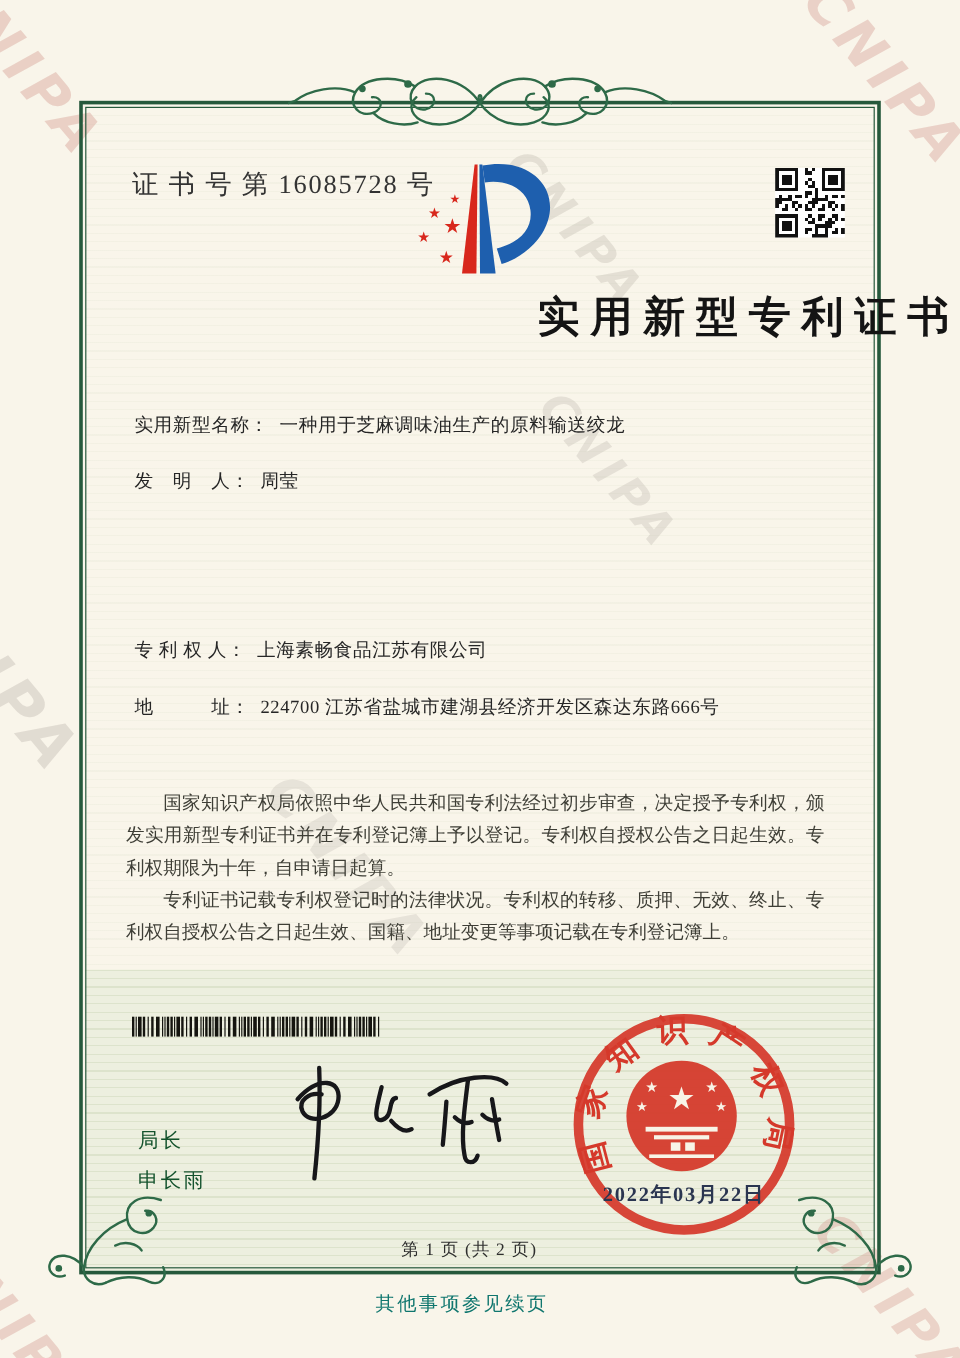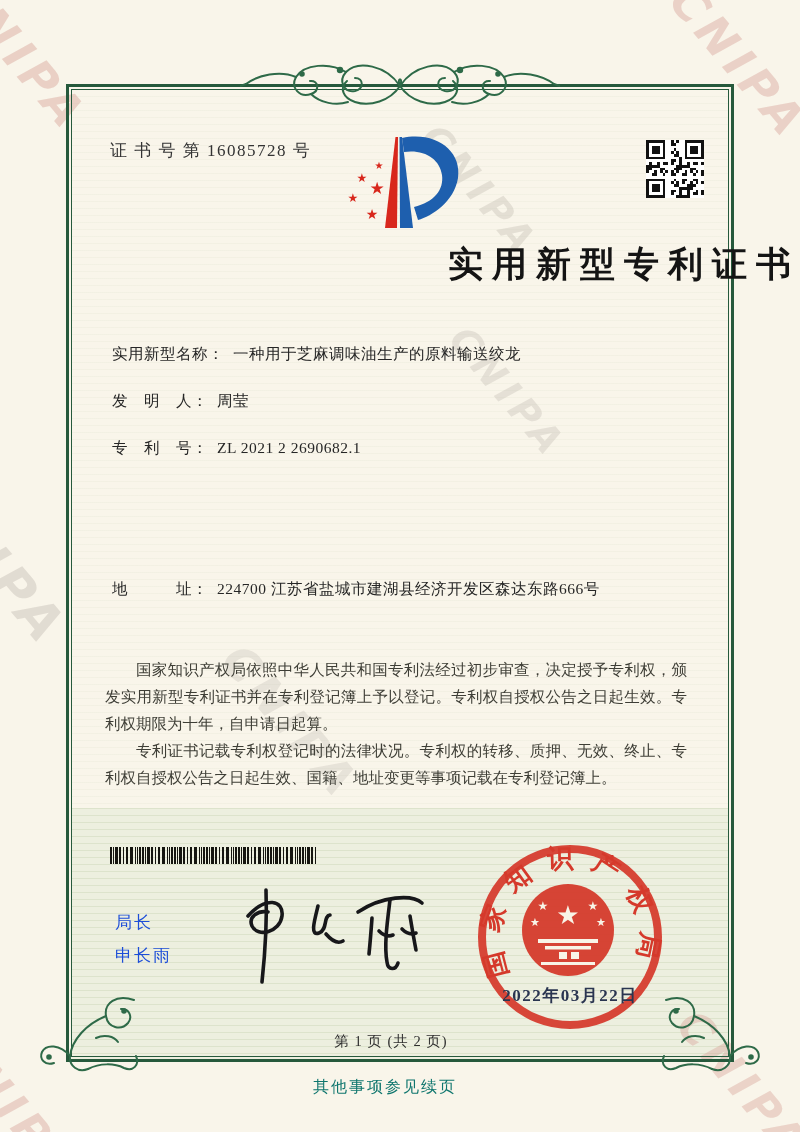--- a/index.html
+++ b/index.html
@@ -19,36 +19,36 @@
          background:repeating-linear-gradient(180deg,rgba(160,180,140,0.07) 0 1px,rgba(0,0,0,0) 1px 7px);}
 
   
   .frame{position:absolute;left:66px;top:84px;width:662px;height:972px;
          border:3px solid #26593c;z-index:2;pointer-events:none;}
   .frame-inner{position:absolute;left:2px;top:2px;right:2px;bottom:2px;border:1px solid #26593c;}
 
   .content{position:absolute;inset:0;z-index:3;}
   .abs{position:absolute;}
 
-  .cert-no{left:110px;top:139px;font-size:17px;letter-spacing:1.5px;color:#333;}
+  .cert-no{left:110px;top:139px;font-size:22px;letter-spacing:1.5px;color:#333;}
   .title{left:0;right:0;top:241px;text-align:right;font-size:35px;font-weight:700;
          letter-spacing:9px;color:#141414;}
 
   .row{left:112px;width:575px;font-size:15.5px;letter-spacing:0.5px;color:#262626;white-space:nowrap;}
   .flabel{margin-right:9px;}
   .g2{margin-left:52px;}
 
   .paras{left:105px;top:656px;width:582px;}
   .paras p{margin:0;text-indent:2em;font-size:15.5px;line-height:27px;
            text-align:justify;color:#3e3e36;}
 
   .barcode{left:110px;top:847px;width:212px;height:17px;}
   .barcode svg{width:100%;height:100%;display:block;}
 
-  .signer{left:115px;font-size:17px;color:#1d4ed8;letter-spacing:2px;}
+  .signer{left:115px;font-size:17px;color:#14532d;letter-spacing:2px;margin-top:28px;}
   .sig{left:222px;top:884px;width:218px;height:102px;}
 
   .seal{left:475px;top:842px;width:190px;height:190px;}
   .seal svg{width:100%;height:100%;display:block;}
 
   .page-info{left:12px;right:30px;top:1032px;text-align:center;font-size:14.5px;
              letter-spacing:1px;color:#2e2e2e;}
   .footer-note{left:0;right:30px;top:1077px;text-align:center;font-size:16px;
                letter-spacing:2px;color:#0f766e;}
 
@@ -244,22 +244,22 @@
     </div>
 
     <div class="abs title">实用新型专利证书</div>
 
     <div class="abs row" style="top:391px">
       <span class="flabel">发　明　人：</span><span>周莹</span>
     </div>
     <div class="abs row" style="top:344px">
       <span class="flabel">实用新型名称：</span><span>一种用于芝麻调味油生产的原料输送绞龙</span>
     </div>
-    <div class="abs row" style="top:438px">
-      <span class="flabel">专　利　号：</span><span>ZL 2021 2 2690682.1</span>
+    <div class="abs row" style="top:532px">
+      <span class="flabel">专 利 权 人：</span><span>上海素畅食品江苏有限公司</span>
     </div>
     <div class="abs row" style="top:579px">
       <span class="flabel">地　　　址：</span><span>224700 江苏省盐城市建湖县经济开发区森达东路666号</span>
     </div>
 
     <div class="abs paras">
       <p>国家知识产权局依照中华人民共和国专利法经过初步审查，决定授予专利权，颁发实用新型专利证书并在专利登记簿上予以登记。专利权自授权公告之日起生效。专利权期限为十年，自申请日起算。</p>
       <p>专利证书记载专利权登记时的法律状况。专利权的转移、质押、无效、终止、专利权自授权公告之日起生效、国籍、地址变更等事项记载在专利登记簿上。</p>
     </div>
 

